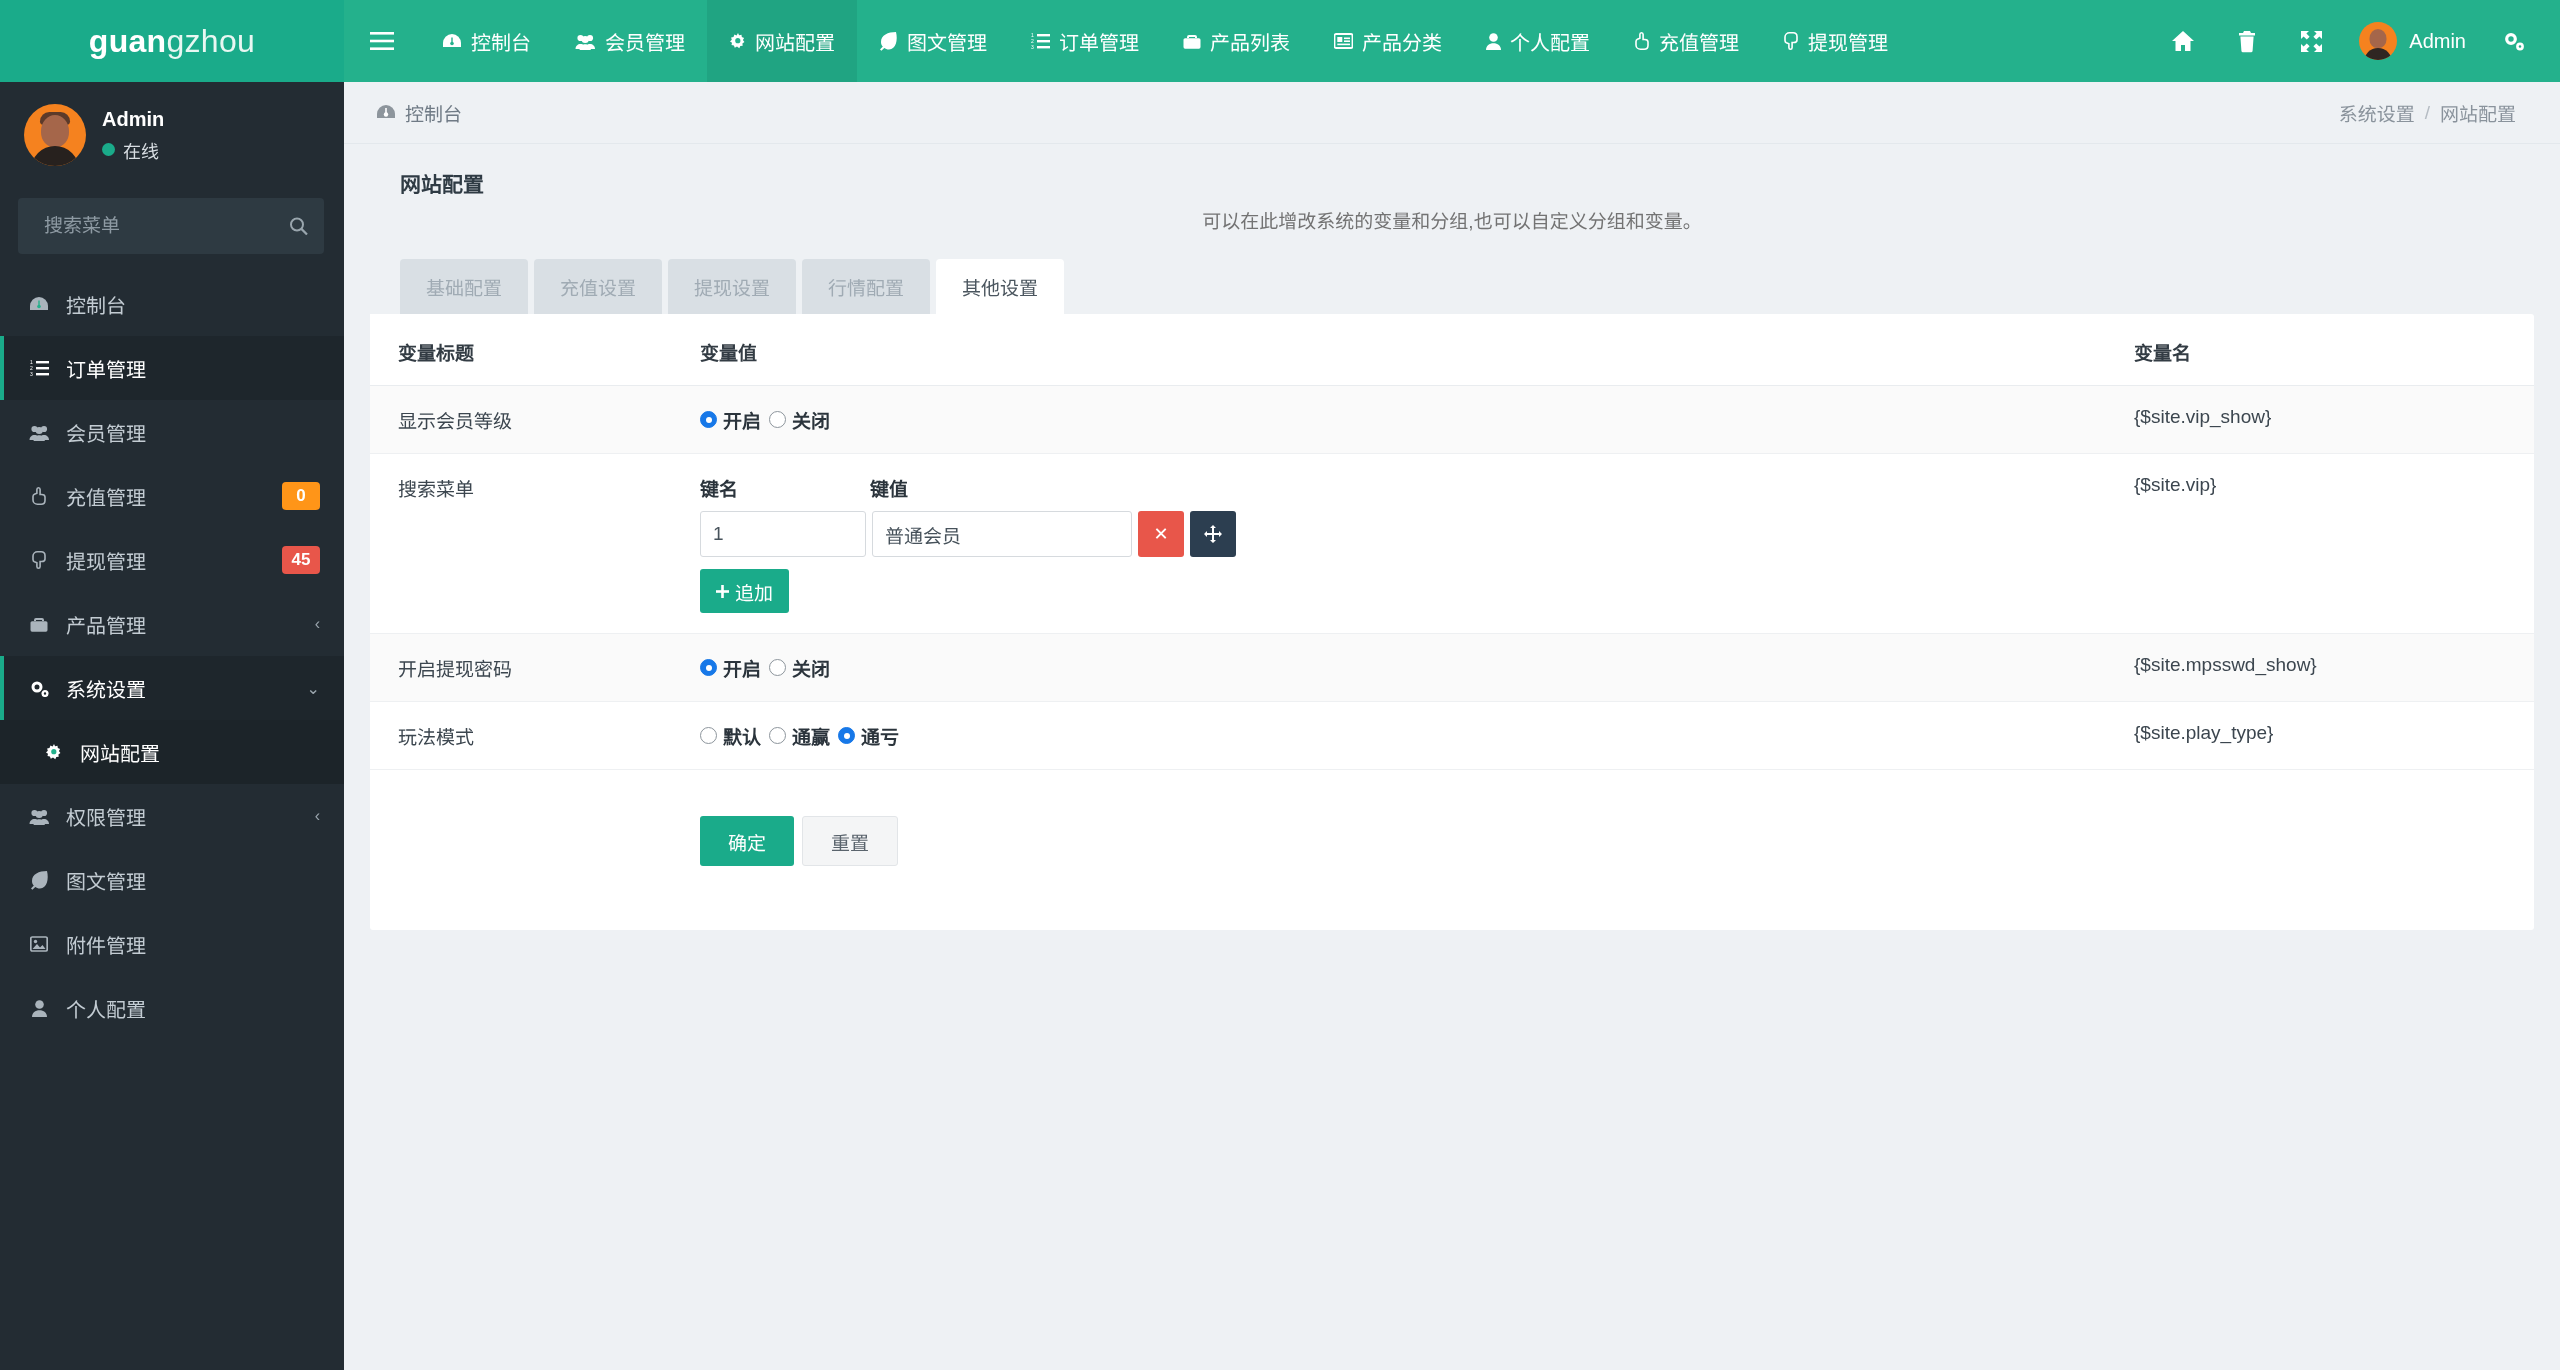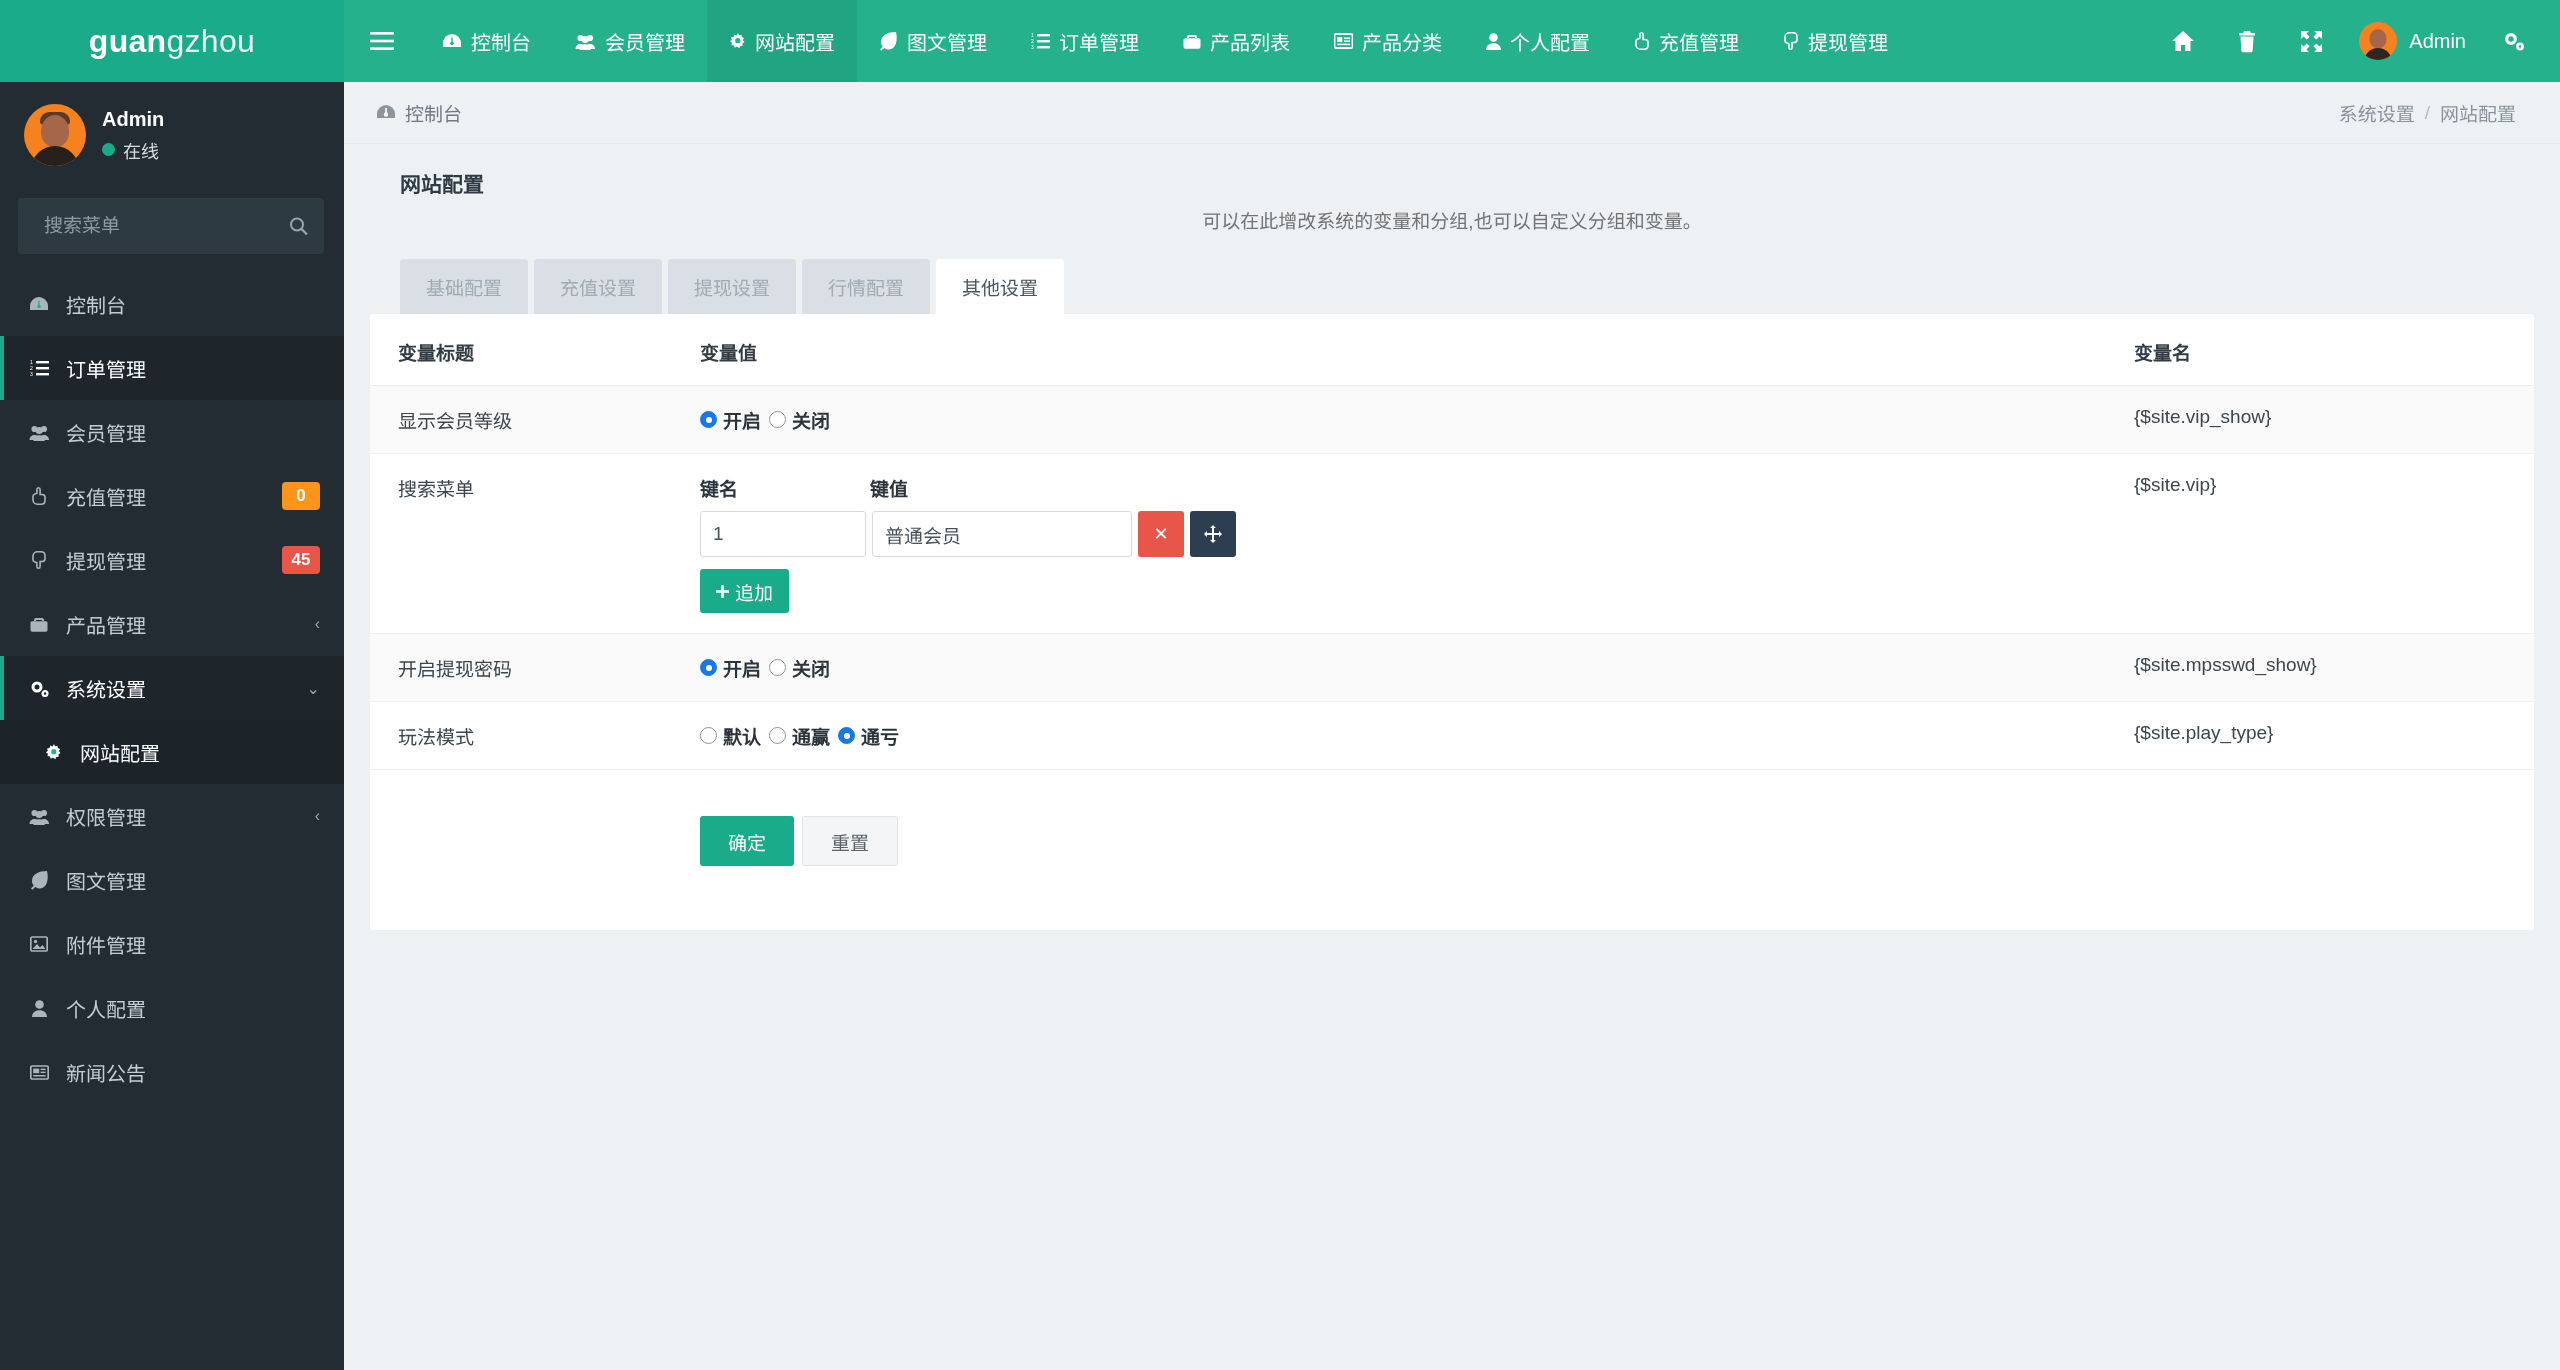--- a/index.html
+++ b/index.html
@@ -530,32 +530,20 @@
         <span>附件管理</span>
       </li>
       <li class="side-item">
         <span class="ic">
           <svg width="15" height="17" viewBox="0 0 15 17">
             <circle cx="7.5" cy="4.5" r="4.3" fill="#aab4bc"></circle>
             <path d="M0 17c0-4.2 3.3-6.8 7.5-6.8S15 12.8 15 17z" fill="#aab4bc"></path>
           </svg>
         </span>
         <span>个人配置</span>
-      </li>
-      <li class="side-item">
-        <span class="ic">
-          <svg width="19" height="17" viewBox="0 0 19 17">
-            <rect x="0.8" y="2" width="17.4" height="13" rx="1.3" fill="none" stroke="#aab4bc" stroke-width="1.7"></rect>
-            <rect x="3.2" y="4.6" width="6" height="4.6" fill="#aab4bc"></rect>
-            <rect x="10.6" y="4.6" width="5" height="1.5" fill="#aab4bc"></rect>
-            <rect x="10.6" y="7.6" width="5" height="1.5" fill="#aab4bc"></rect>
-            <rect x="3.2" y="11" width="12.4" height="1.5" fill="#aab4bc"></rect>
-          </svg>
-        </span>
-        <span>新闻公告</span>
       </li>
     </ul>
 </div>
 
 <div class="content">
   <div class="crumbbar">
     <span class="crumb-left">
       <span>
         <svg width="20" height="17" viewBox="0 0 20 17">
             <path d="M10 1a9 9 0 0 0-9 9v4h18v-4a9 9 0 0 0-9-9z" fill="#8d959c"></path>

